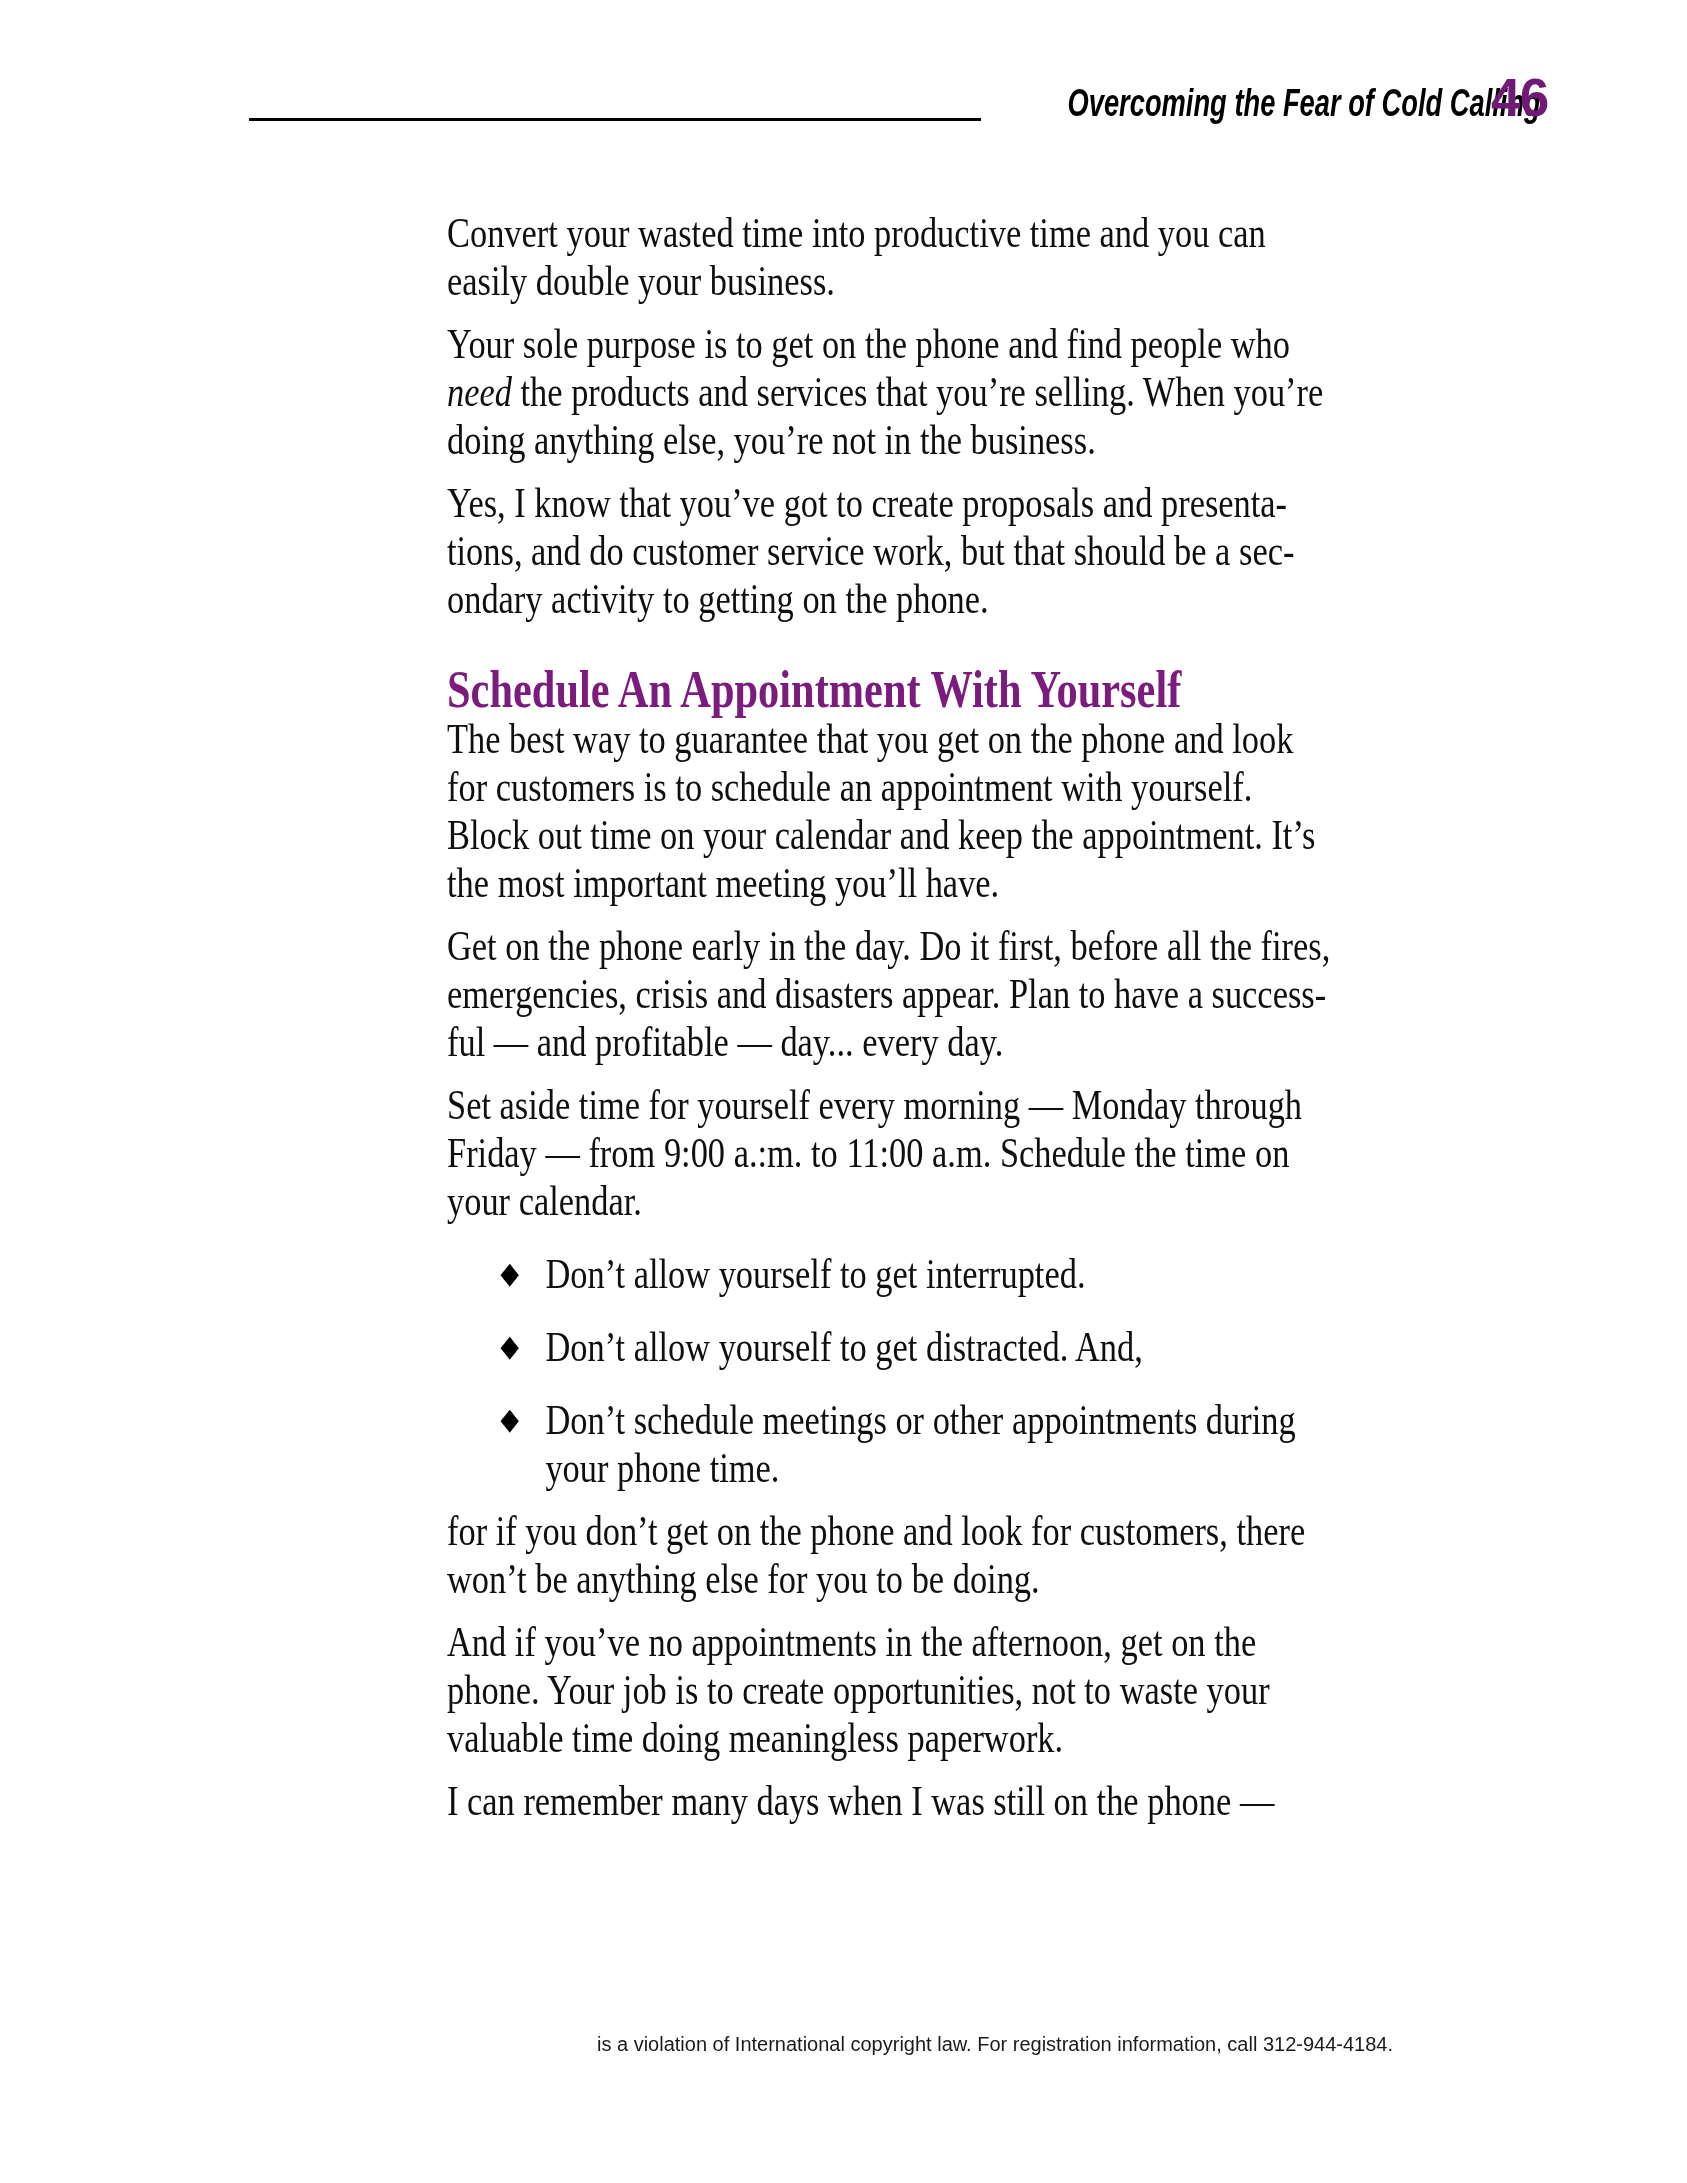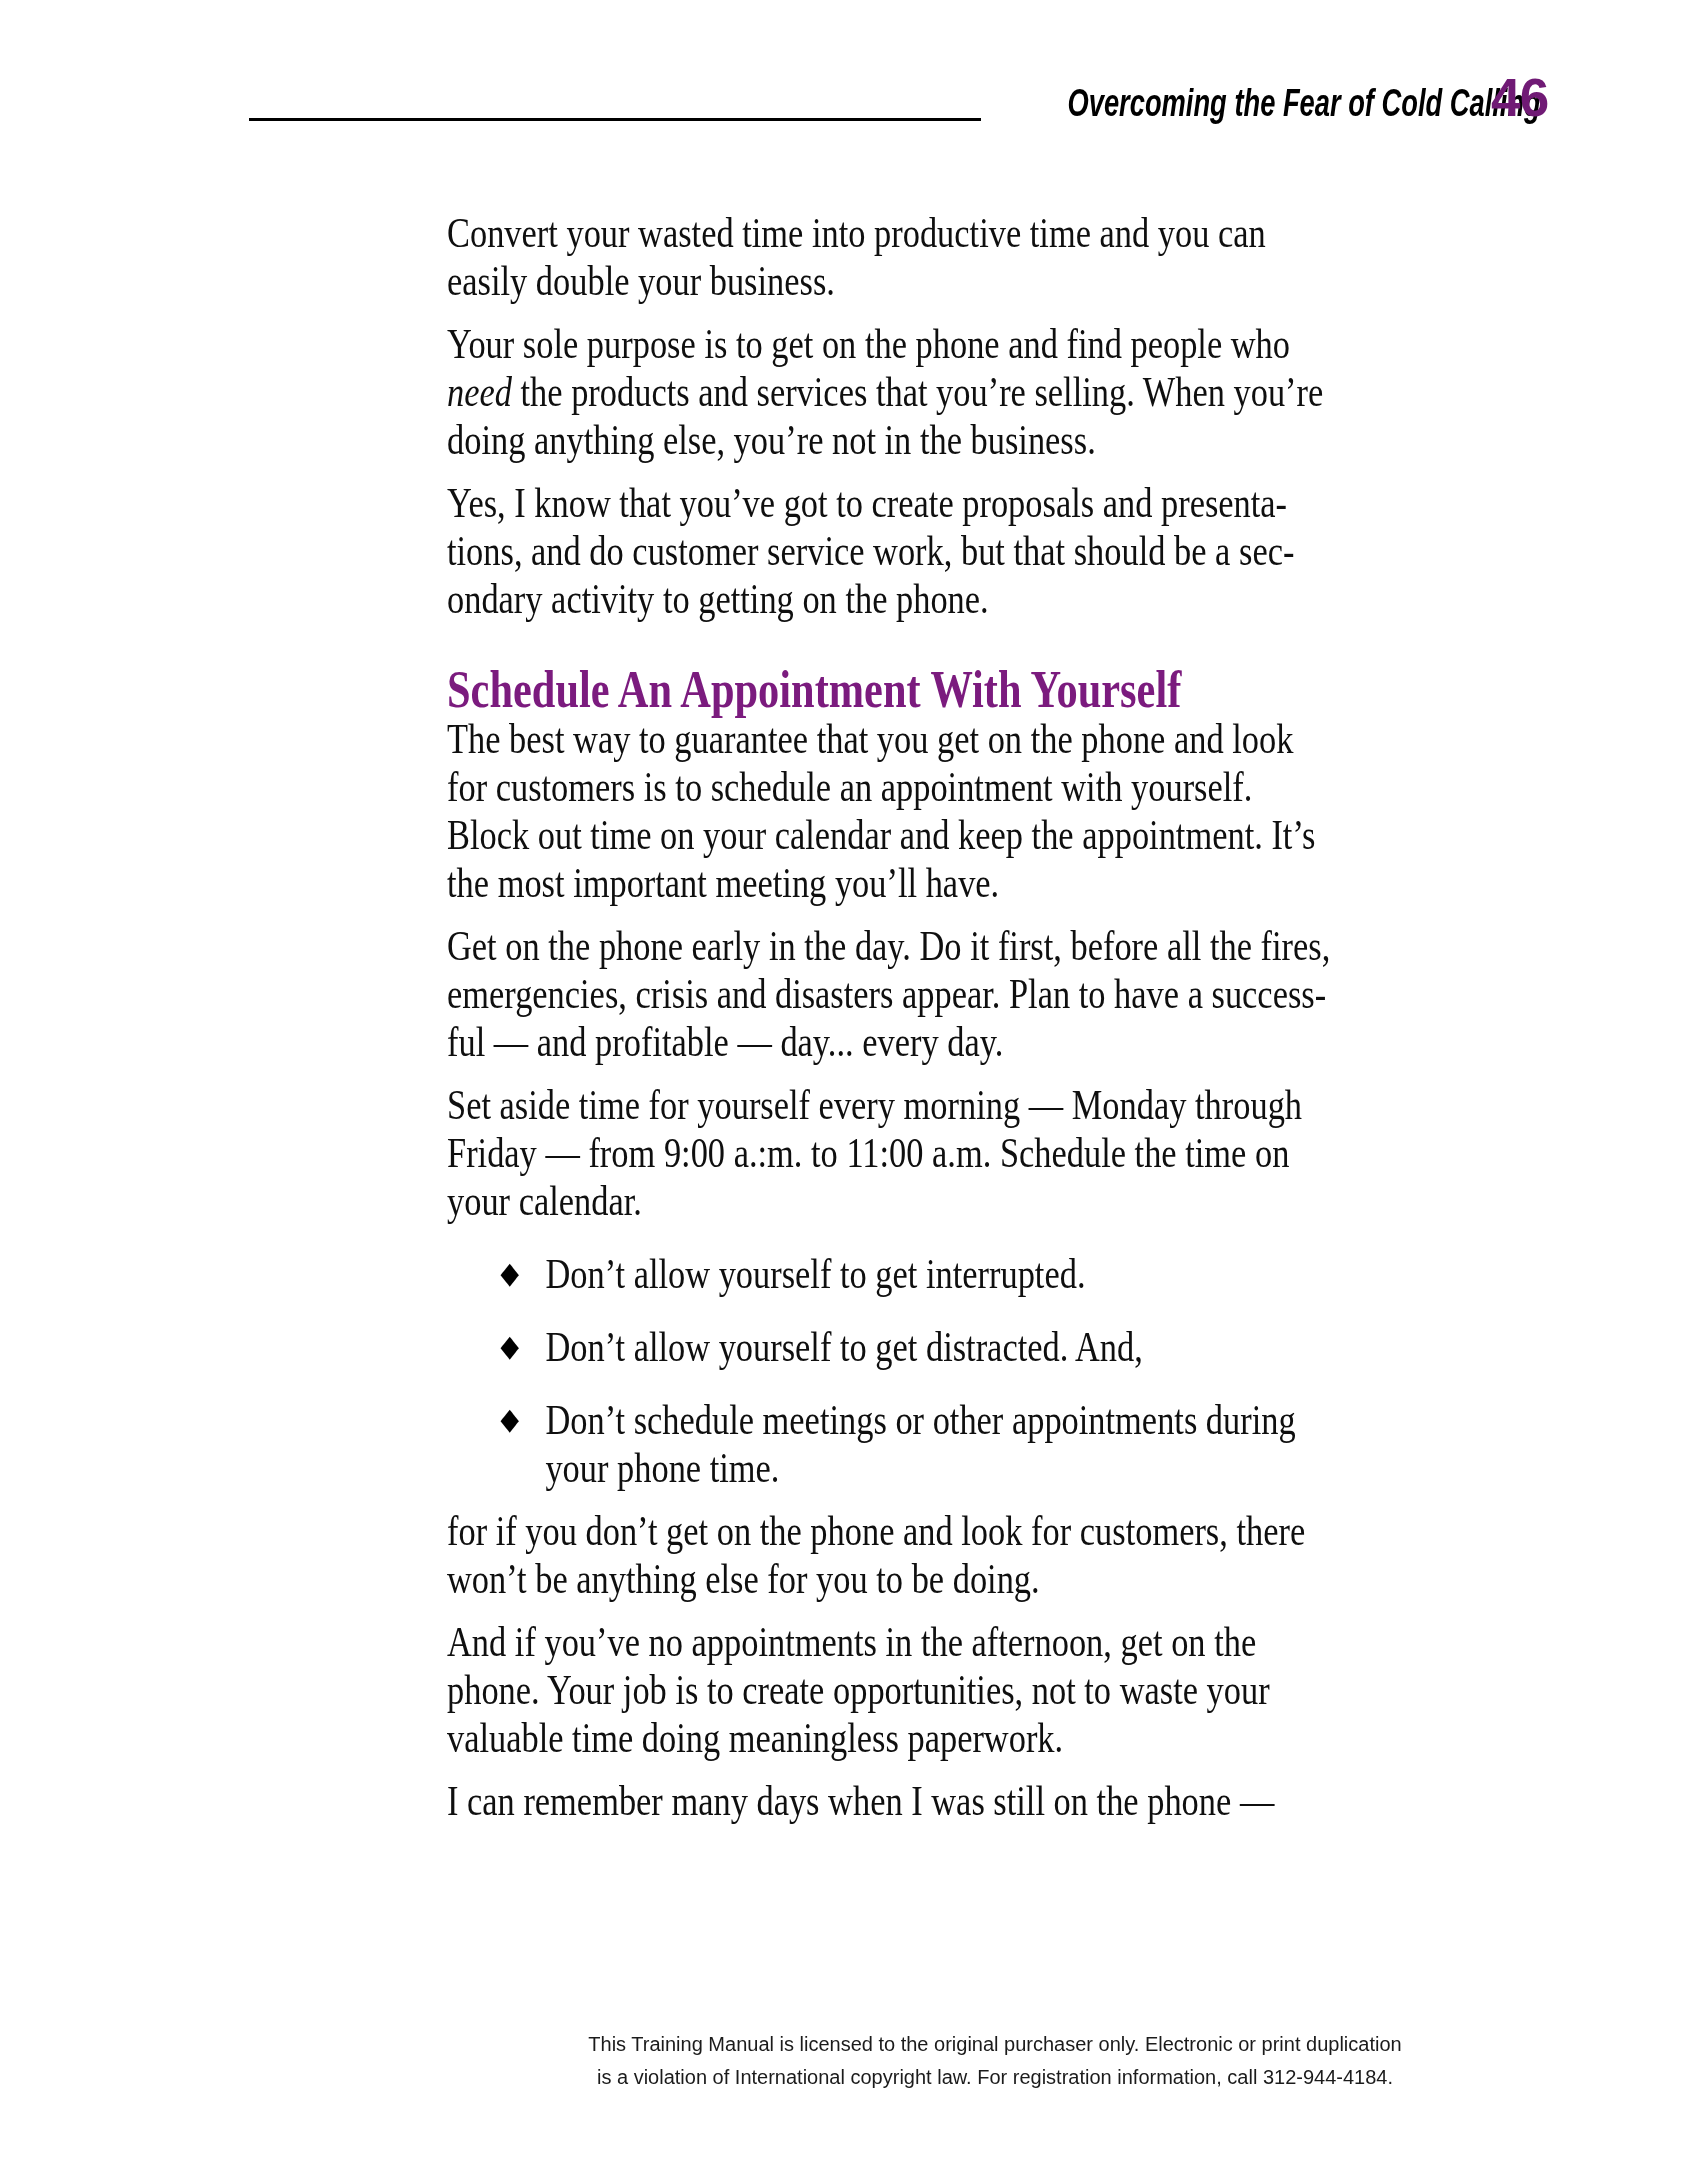--- a/index.html
+++ b/index.html
@@ -116,17 +116,16 @@
         <div class="line"><span>And if you’ve no appointments in the afternoon, get on the</span></div>
         <div class="line"><span>phone. Your job is to create opportunities, not to waste your</span></div>
         <div class="line"><span>valuable time doing meaningless paperwork.</span></div>
       </div>
       <div class="para">
         <div class="line"><span>I can remember many days when I was still on the phone —</span></div>
       </div>
     </div>
 
   <div class="footer">
-      <div>This Training Manual is licensed to the original purchaser only. Electronic or print duplication</div>
       <div>is a violation of International copyright law. For registration information, call 312-944-4184.</div>
     </div>
 </div>
 
 
 </body></html>

